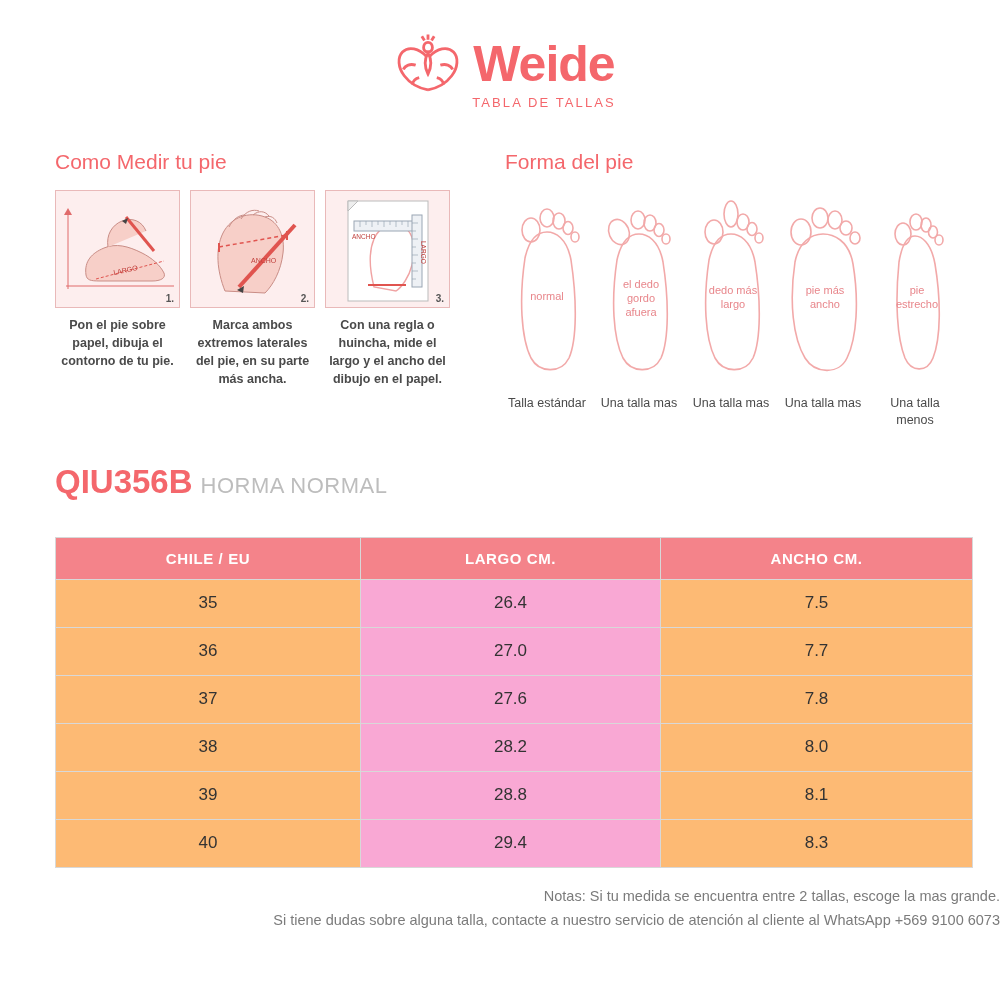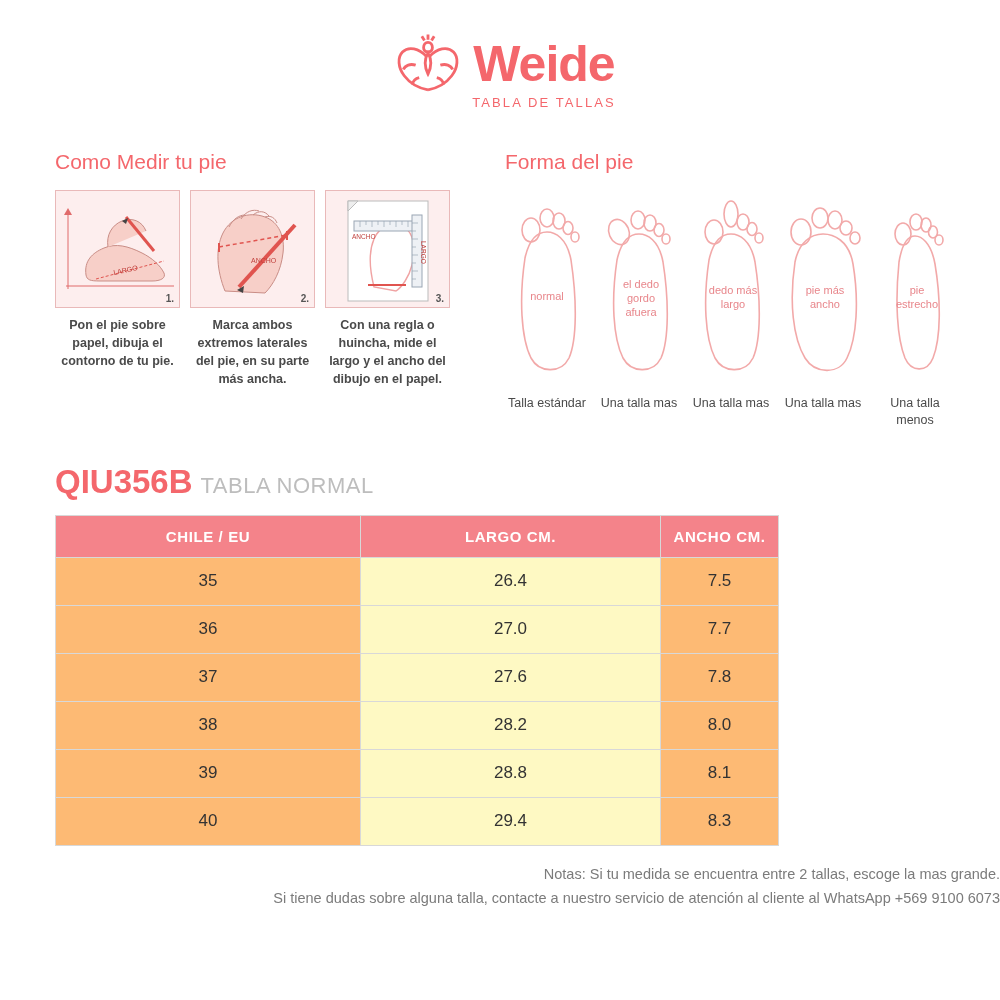--- a/index.html
+++ b/index.html
@@ -97,43 +97,43 @@
   }
   .model-code {
     font-size: 33px; font-weight: bold; color: #f4676c;
   }
   .model-desc {
     font-size: 22px; color: #bdbdbd; letter-spacing: .5px;
   }
 
   
   table.size {
-    margin: 14px 55px 0 55px;
-    width: 724px;
+    margin: 36px 55px 0 55px;
+    width: 918px;
     border-collapse: collapse;
   }
   table.size th {
     background: #f4838a;
     color: #ffffff;
     font-size: 15px;
     font-weight: bold;
     letter-spacing: .6px;
     height: 42px;
     border: 1px solid #d8d8d8;
   }
   table.size td {
     height: 48px;
     text-align: center;
     font-size: 17px;
     color: #333;
     border: 1px solid #d8d8d8;
     background: #fdba74;
   }
   table.size td.hl, table.size th.hl { }
-  table.size td.hl { background: #fef9c3; }
+  table.size td.hl { background: #f9a8d4; }
 
   
   .notes {
     margin-top: 16px;
     text-align: right;
     color: #7b7b7b;
     font-size: 14.5px;
     line-height: 1.7;
   }
 </style>
@@ -312,21 +312,21 @@
           </svg>
           <div class="foot-label">Una talla menos</div>
         </div>
 
       </div>
     </div>
   </div>
 
   <div class="model-line">
     <span class="model-code">QIU356B</span>
-    <span class="model-desc">TABLA NORMAL</span>
+    <span class="model-desc">HORMA NORMAL</span>
   </div>
 
   <table class="size">
     <thead>
       <tr>
         <th style="width:305px">CHILE / EU</th>
         <th style="width:300px" class="hl">LARGO CM.</th>
         <th>ANCHO CM.</th>
       </tr>
     </thead>

